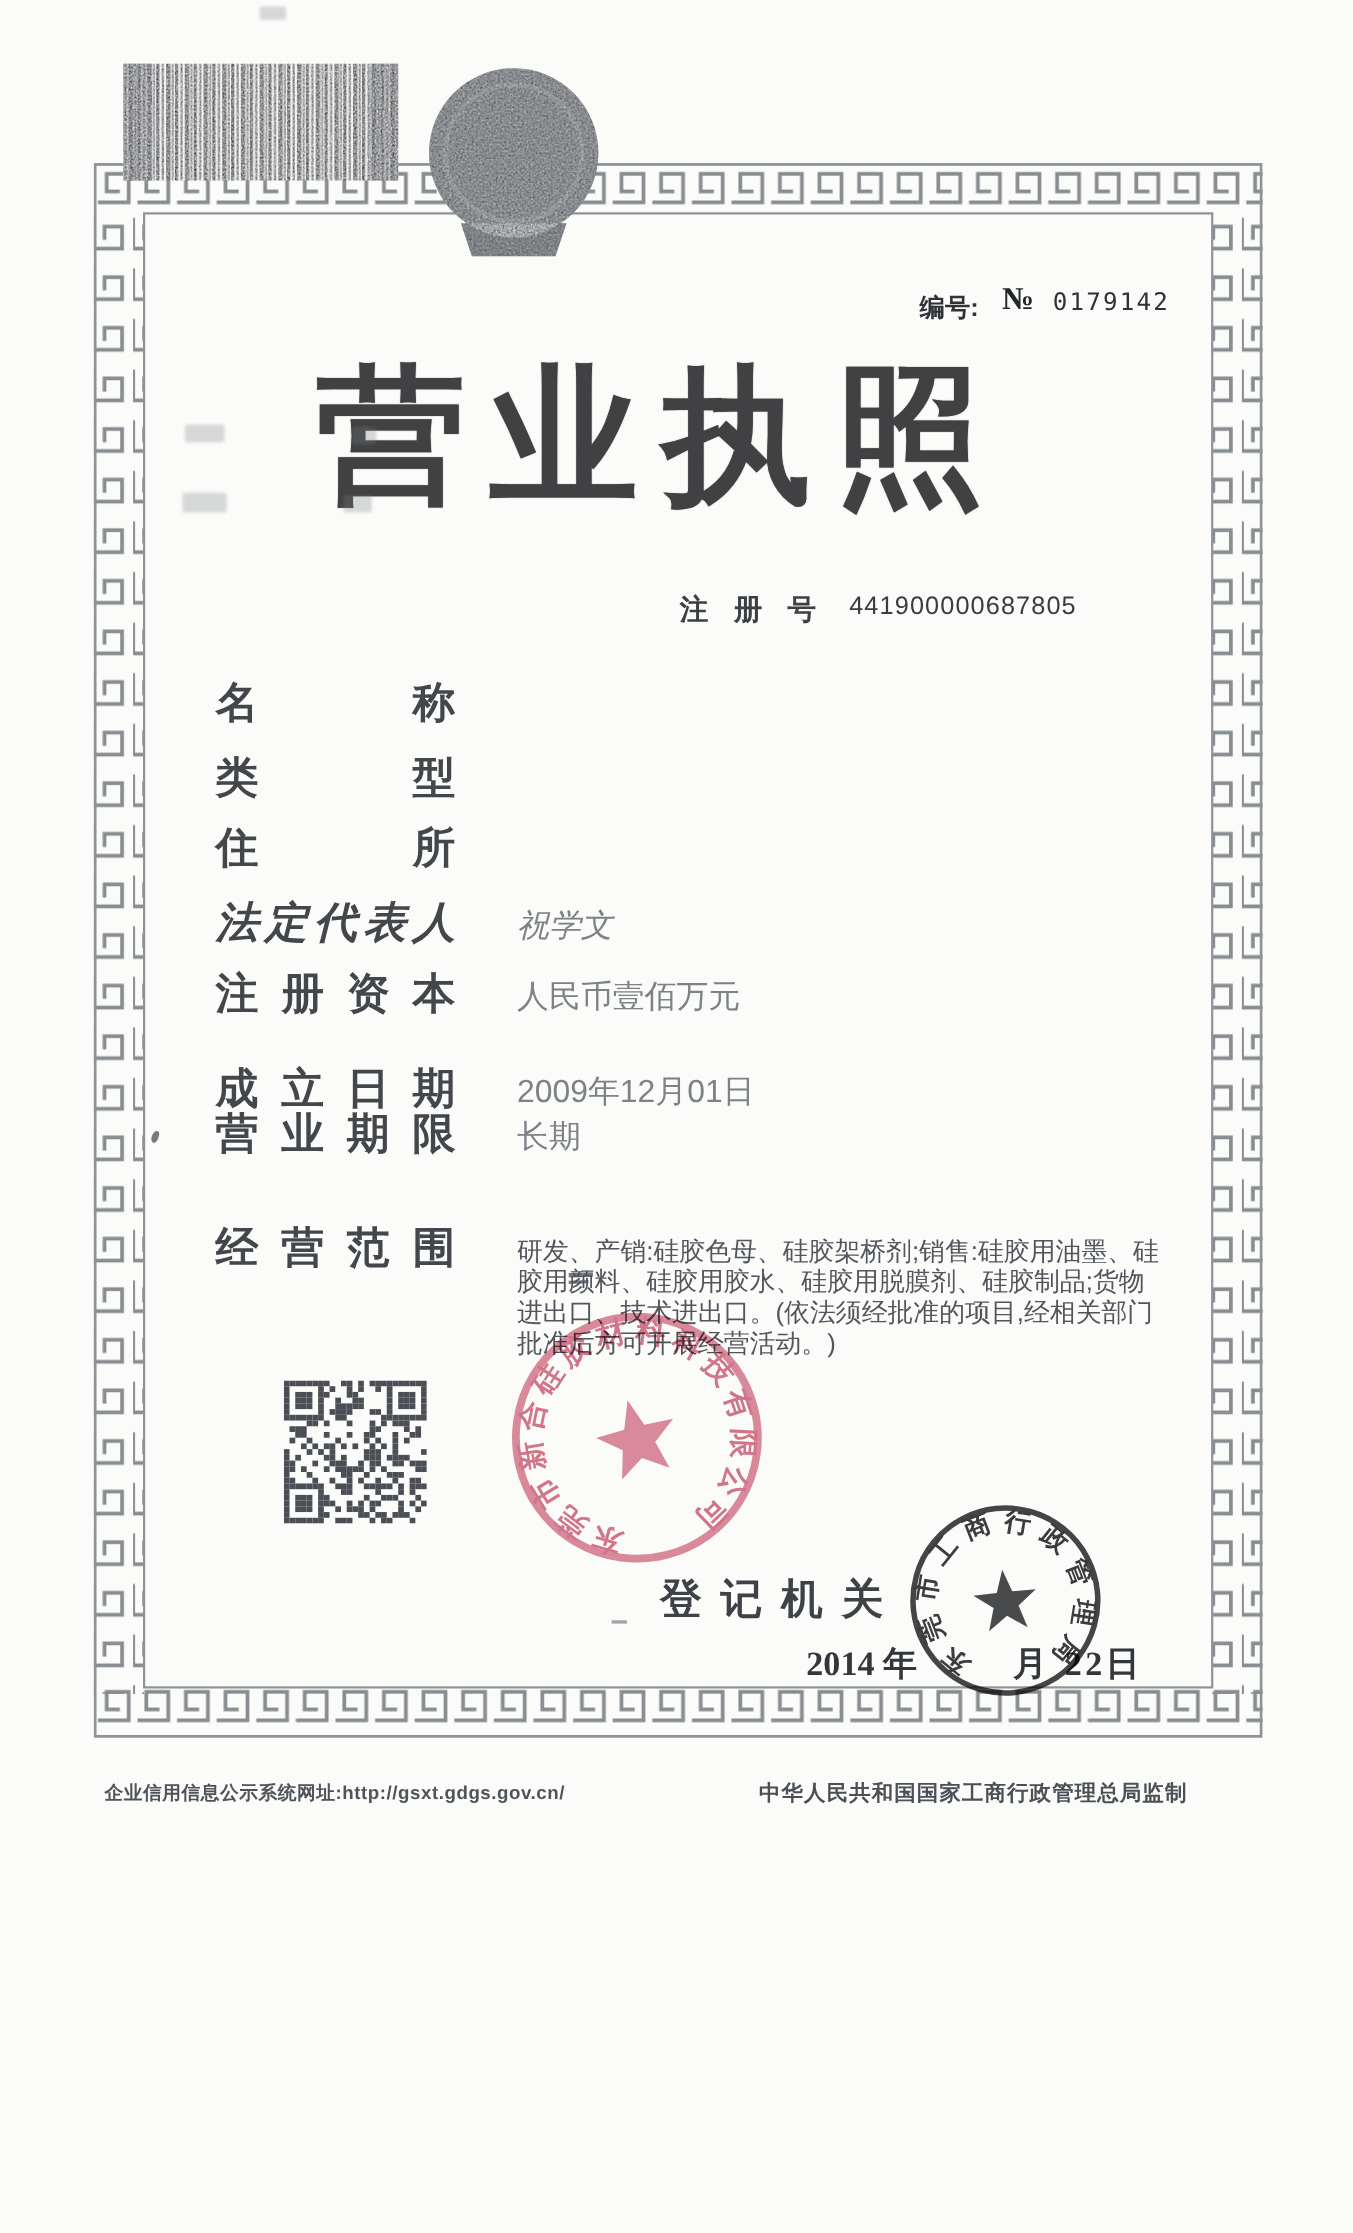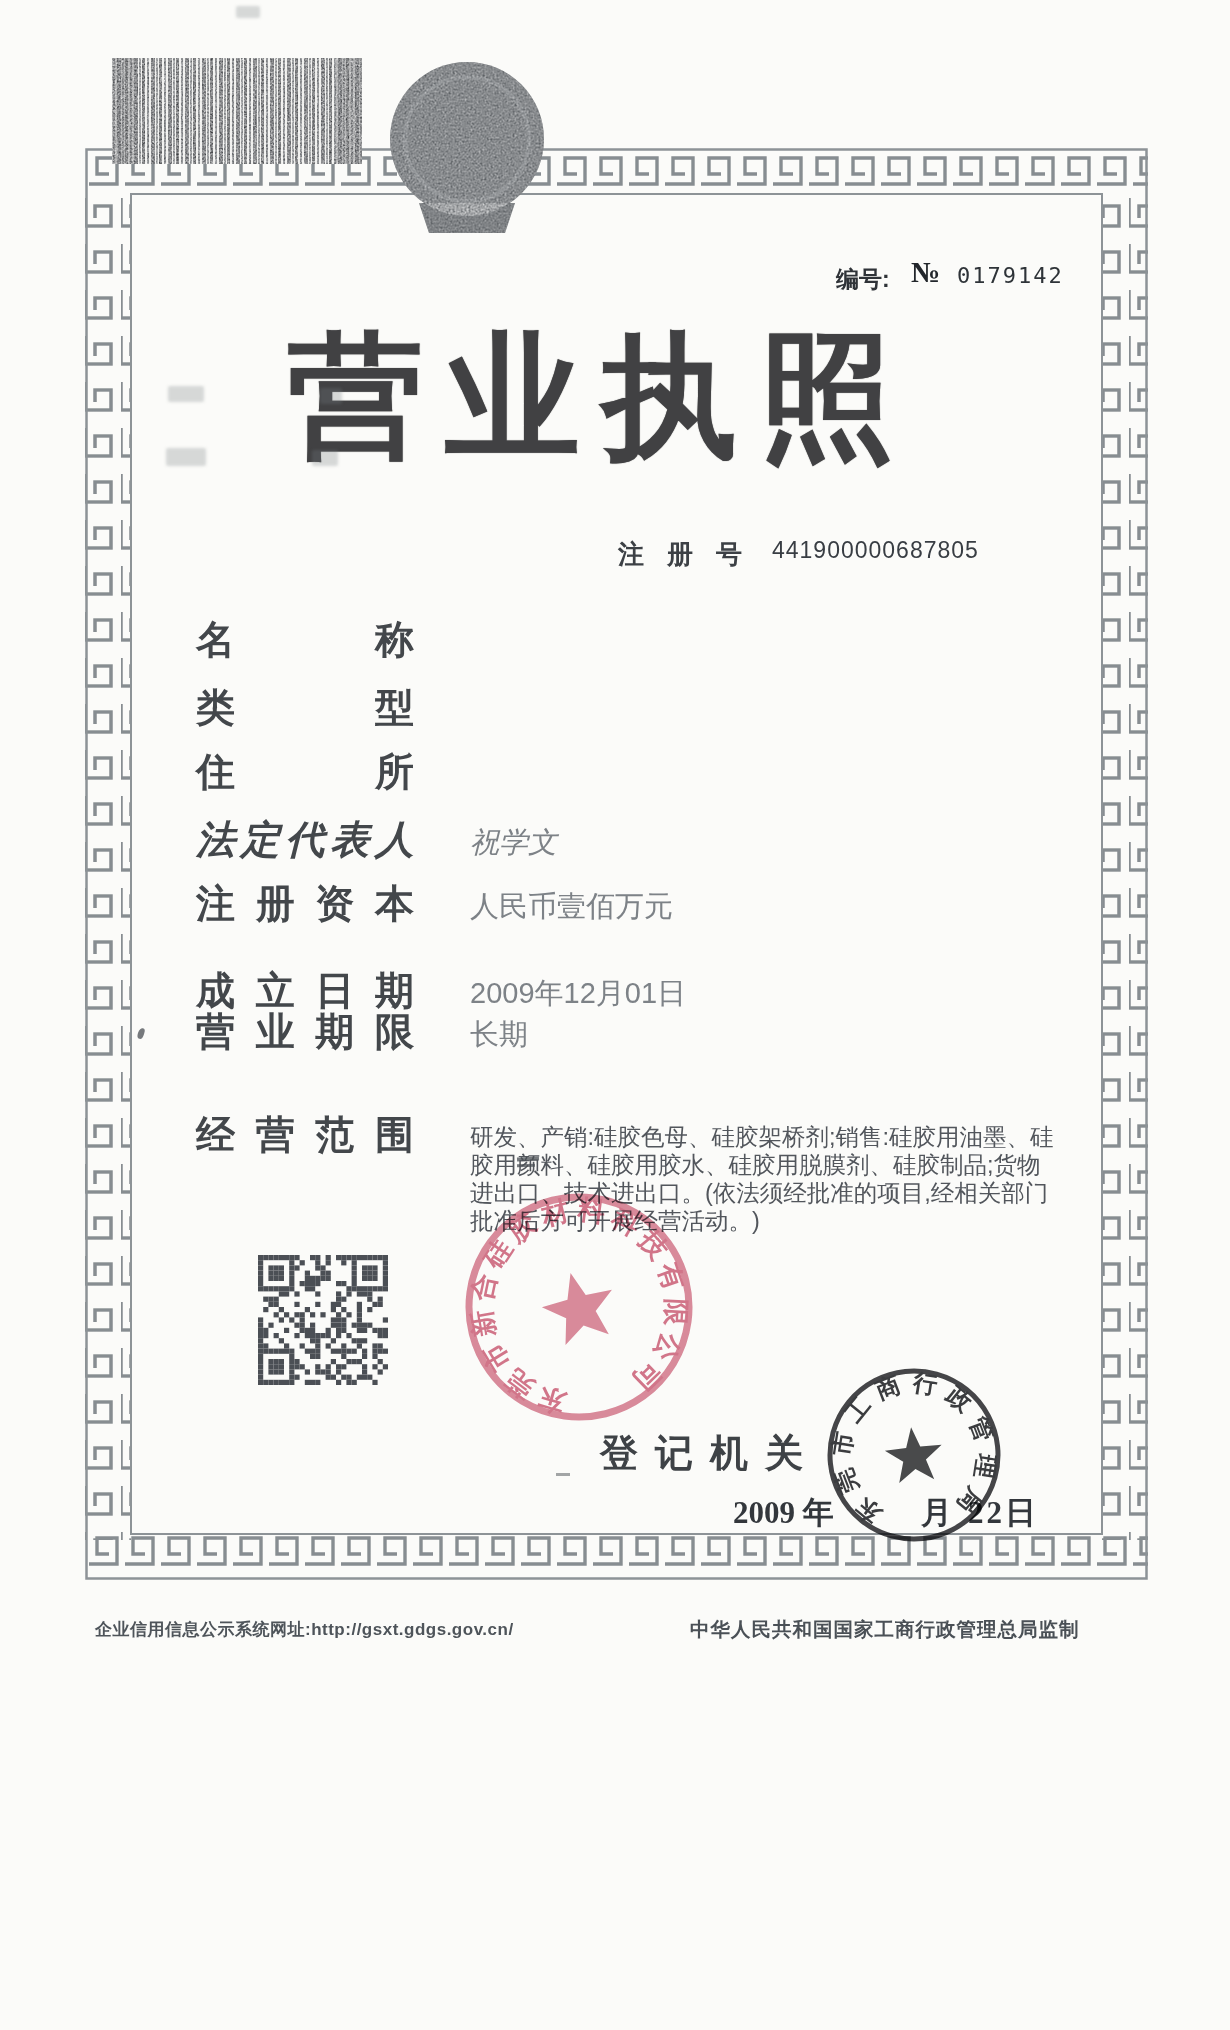--- a/index.html
+++ b/index.html
@@ -471,21 +471,21 @@
       <text x="125" y="37" transform="rotate(42.85714285714283 125 125)" text-anchor="middle" font-size="27" fill="#ce5f78" font-weight="bold">科</text>
       <text x="125" y="37" transform="rotate(64.28571428571428 125 125)" text-anchor="middle" font-size="27" fill="#ce5f78" font-weight="bold">技</text>
       <text x="125" y="37" transform="rotate(85.7142857142857 125 125)" text-anchor="middle" font-size="27" fill="#ce5f78" font-weight="bold">有</text>
       <text x="125" y="37" transform="rotate(107.14285714285711 125 125)" text-anchor="middle" font-size="27" fill="#ce5f78" font-weight="bold">限</text>
       <text x="125" y="37" transform="rotate(128.57142857142856 125 125)" text-anchor="middle" font-size="27" fill="#ce5f78" font-weight="bold">公</text>
       <text x="125" y="37" transform="rotate(150 125 125)" text-anchor="middle" font-size="27" fill="#ce5f78" font-weight="bold">司</text>
     </g>
 </svg>
 
 <div class="abs registrar-label">登记机关</div>
-<span id="date-year" class="abs date">2009 年</span>
+<span id="date-year" class="abs date">2014 年</span>
 <span id="date-month" class="abs date">月</span>
 <span id="date-day" class="abs date">22日</span>
 
 <svg id="registry-seal" class="abs seal" width="190" height="190" viewBox="0 0 190 190">
   <circle cx="95" cy="95" r="84" fill="none" stroke="#1f2124" stroke-width="5" opacity=".92"></circle>
   <polygon fill="#1f2124" opacity=".9" points="95,67 102.1,87.3 123.5,87.7 106.4,100.7 112.6,121.3 95,109 77.4,121.3 83.6,100.7 66.5,87.7 87.9,87.3"></polygon>
   <g class="seal-text">
       <text x="95" y="31" transform="rotate(-135 95 95)" text-anchor="middle" font-size="24" fill="#26282b" font-weight="bold">东</text>
       <text x="95" y="31" transform="rotate(-105 95 95)" text-anchor="middle" font-size="24" fill="#26282b" font-weight="bold">莞</text>
       <text x="95" y="31" transform="rotate(-75 95 95)" text-anchor="middle" font-size="24" fill="#26282b" font-weight="bold">市</text>

